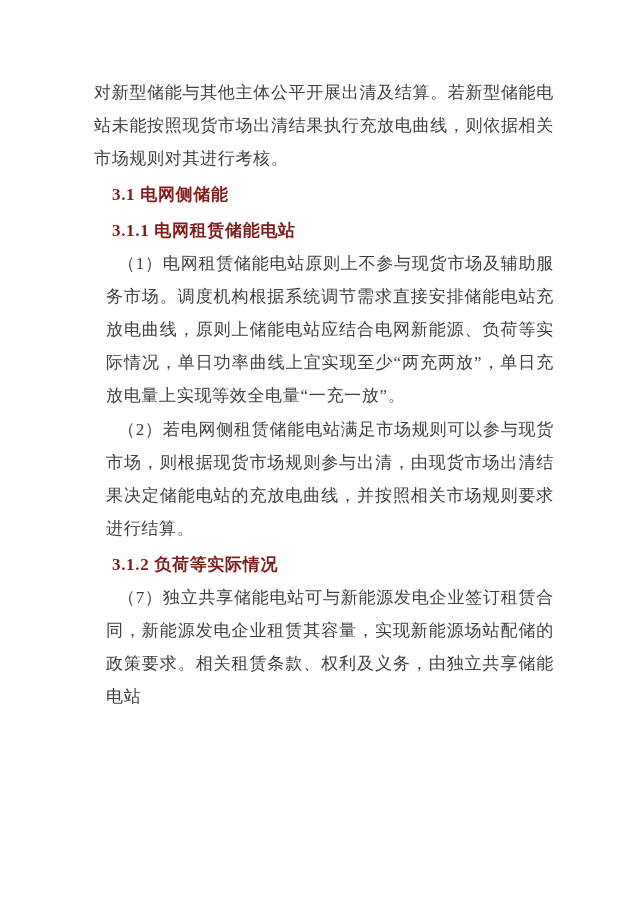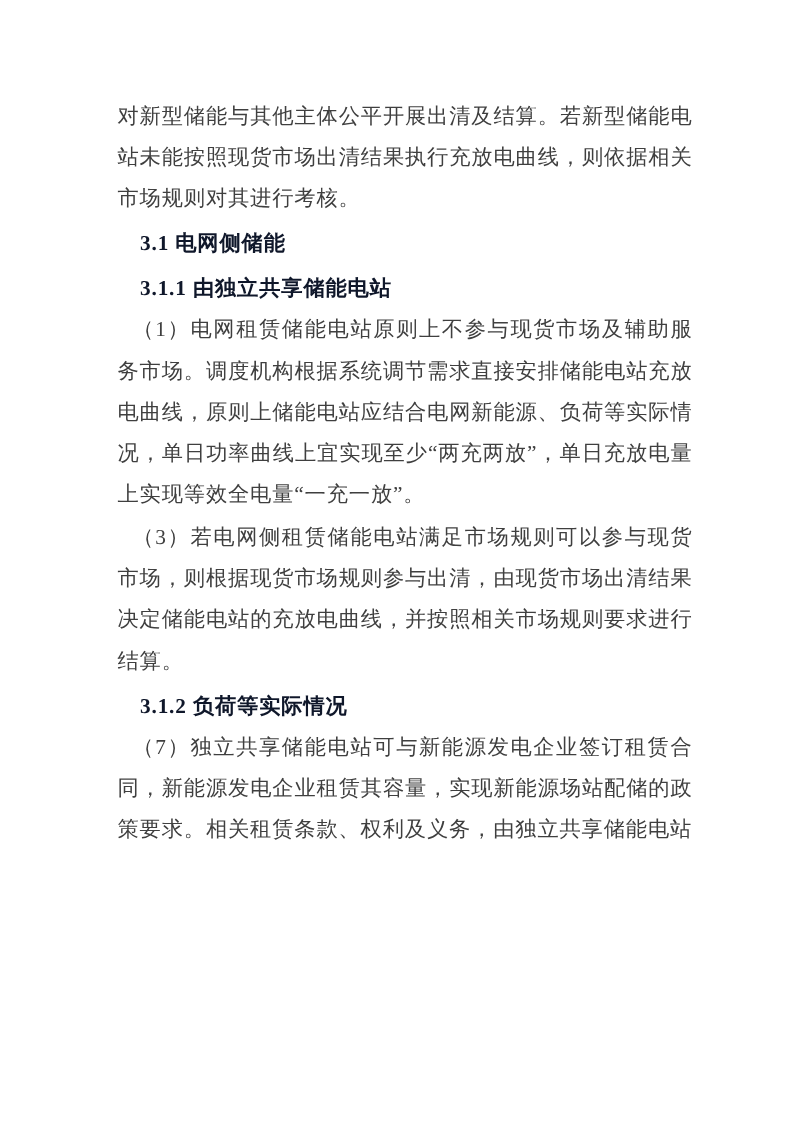--- a/index.html
+++ b/index.html
@@ -31,38 +31,39 @@
     color: #3f3f3f;
     text-align: justify;
     text-justify: inter-ideograph;
     word-break: break-all;
   }
   .para + .para {
     margin-top: 1px;
   }
   .para.indent {
     text-indent: 12px;
+    margin-left: 12px;
   }
   .heading {
     margin: 3px 0 0 0;
     padding-left: 18px;
     font-size: 17px;
     line-height: 33px;
     letter-spacing: 0.68px;
     font-weight: 700;
-    color: #0f172a;
+    color: #7f1d1d;
     text-align: left;
   }
 </style>
 </head>
 <body>
 
 <div class="doc-page">
   <div class="doc-content">
     <p class="para">对新型储能与其他主体公平开展出清及结算。若新型储能电站未能按照现货市场出清结果执行充放电曲线，则依据相关市场规则对其进行考核。</p>
     <h3 class="heading">3.1 电网侧储能</h3>
-    <h4 class="heading">3.1.1 由独立共享储能电站</h4>
+    <h4 class="heading">3.1.1 电网租赁储能电站</h4>
     <p class="para indent">（1）电网租赁储能电站原则上不参与现货市场及辅助服务市场。调度机构根据系统调节需求直接安排储能电站充放电曲线，原则上储能电站应结合电网新能源、负荷等实际情况，单日功率曲线上宜实现至少“两充两放”，单日充放电量上实现等效全电量“一充一放”。</p>
-    <p class="para indent">（3）若电网侧租赁储能电站满足市场规则可以参与现货市场，则根据现货市场规则参与出清，由现货市场出清结果决定储能电站的充放电曲线，并按照相关市场规则要求进行结算。</p>
+    <p class="para indent">（2）若电网侧租赁储能电站满足市场规则可以参与现货市场，则根据现货市场规则参与出清，由现货市场出清结果决定储能电站的充放电曲线，并按照相关市场规则要求进行结算。</p>
     <h4 class="heading">3.1.2 负荷等实际情况</h4>
     <p class="para indent">（7）独立共享储能电站可与新能源发电企业签订租赁合同，新能源发电企业租赁其容量，实现新能源场站配储的政策要求。相关租赁条款、权利及义务，由独立共享储能电站</p>
   </div>
 </div>
 
 </body></html>

